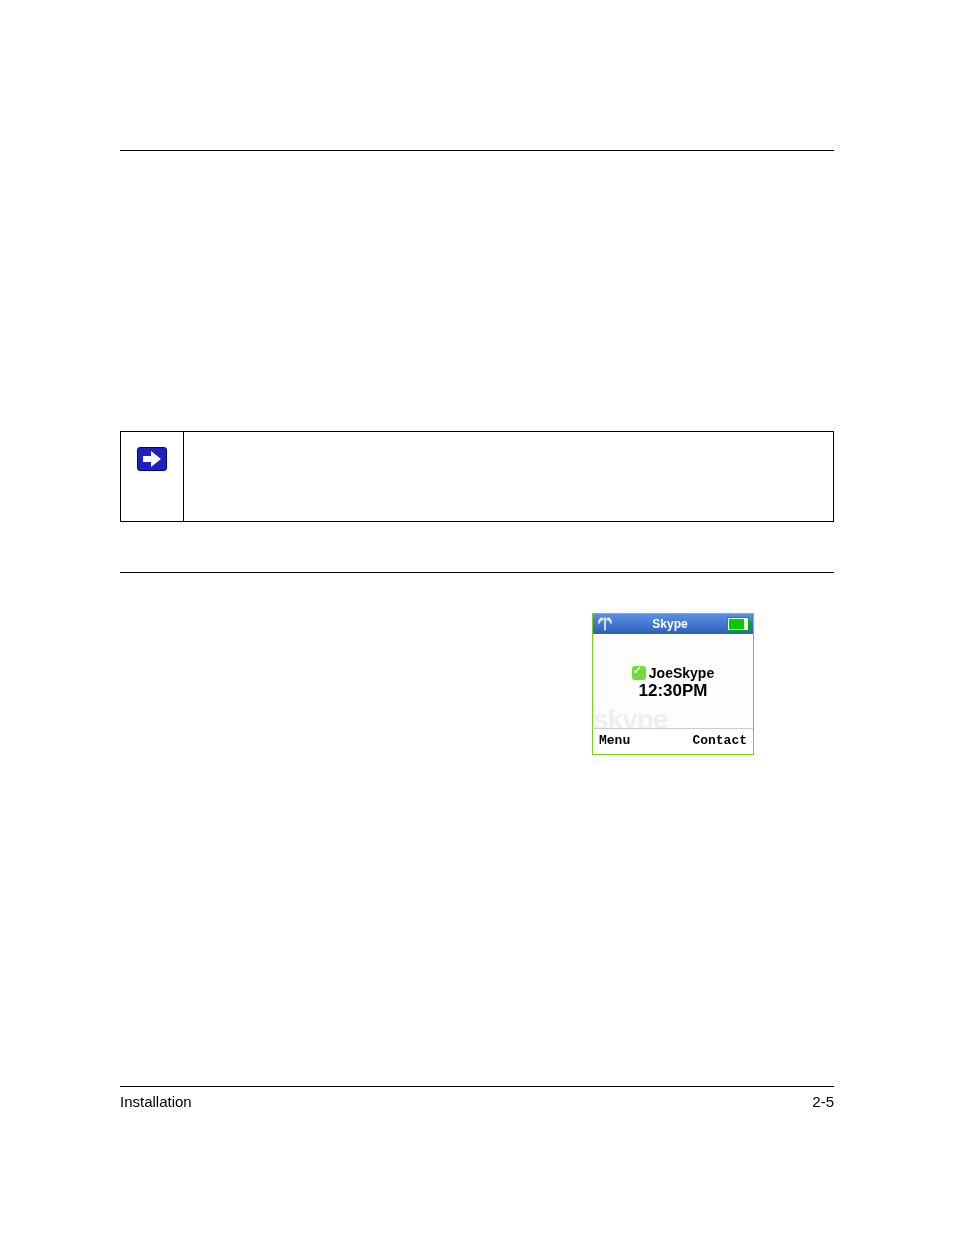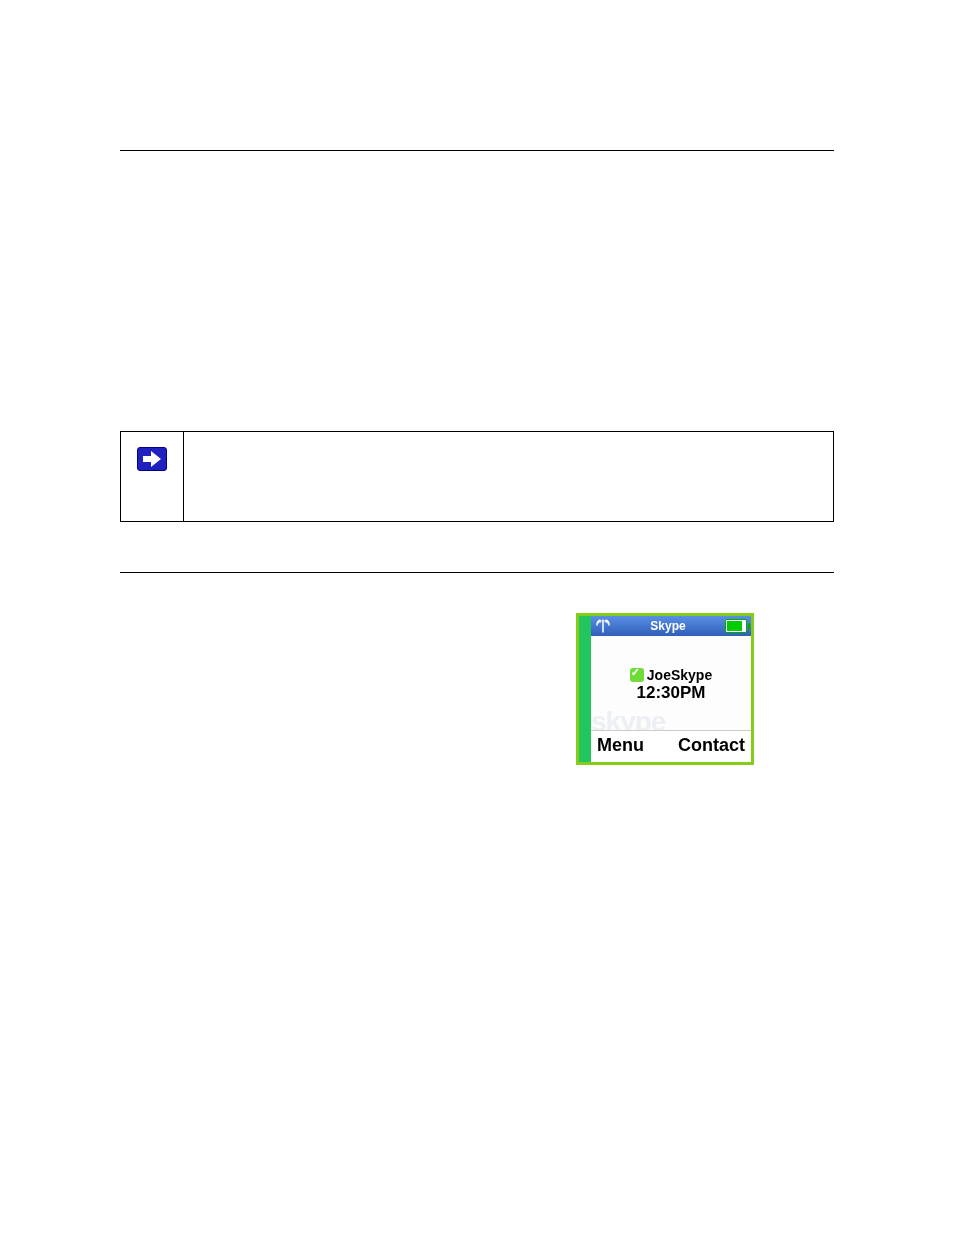--- a/index.html
+++ b/index.html
@@ -73,24 +73,23 @@
     margin-top: 50px;
     margin-bottom: 40px;
   }
   .phone-wrap {
     display: flex;
     justify-content: flex-end;
     padding-right: 80px;
   }
   .phone-screen {
     width: 160px;
-    border: 3px solid #84cc16;
+    border: 1px solid #84cc16;
     background: #22c55e;
     font-family: Arial, sans-serif;
-    padding-left: 12px;
   }
   .phone-statusbar {
     height: 20px;
     background: linear-gradient(to bottom, #5a8fe6, #2f5fb8);
     display: flex;
     align-items: center;
     justify-content: space-between;
     padding: 0 4px;
     color: #fff;
     font-size: 12px;
@@ -186,23 +185,24 @@
     font-size: 17px;
     color: #000;
     position: relative;
     z-index: 1;
   }
   .phone-softkeys {
     border-top: 1px solid #ccc;
     display: flex;
     justify-content: space-between;
     padding: 4px 6px 6px 6px;
-    font-size: 18px;
-    font-weight: bold;
-    background: #fff;
+    font-size: 13px;
+    font-weight: bold;
+    background: #fff;
+    font-family: Liberation Mono, monospace;
   }
   .footer {
     position: absolute;
     left: 120px;
     right: 120px;
     bottom: 125px;
     border-top: 1.5px solid #000;
     display: flex;
     justify-content: space-between;
     font-size: 15px;
@@ -246,14 +246,18 @@
         </div>
         <div class="time-row">12:30PM</div>
       </div>
       <div class="phone-softkeys">
         <span>Menu</span>
         <span>Contact</span>
       </div>
     </div>
   </div>
 
+  <div class="footer">
+    <span>Installation</span>
+    <span>2-5</span>
+  </div>
 
 </div>
 
 </body></html>

